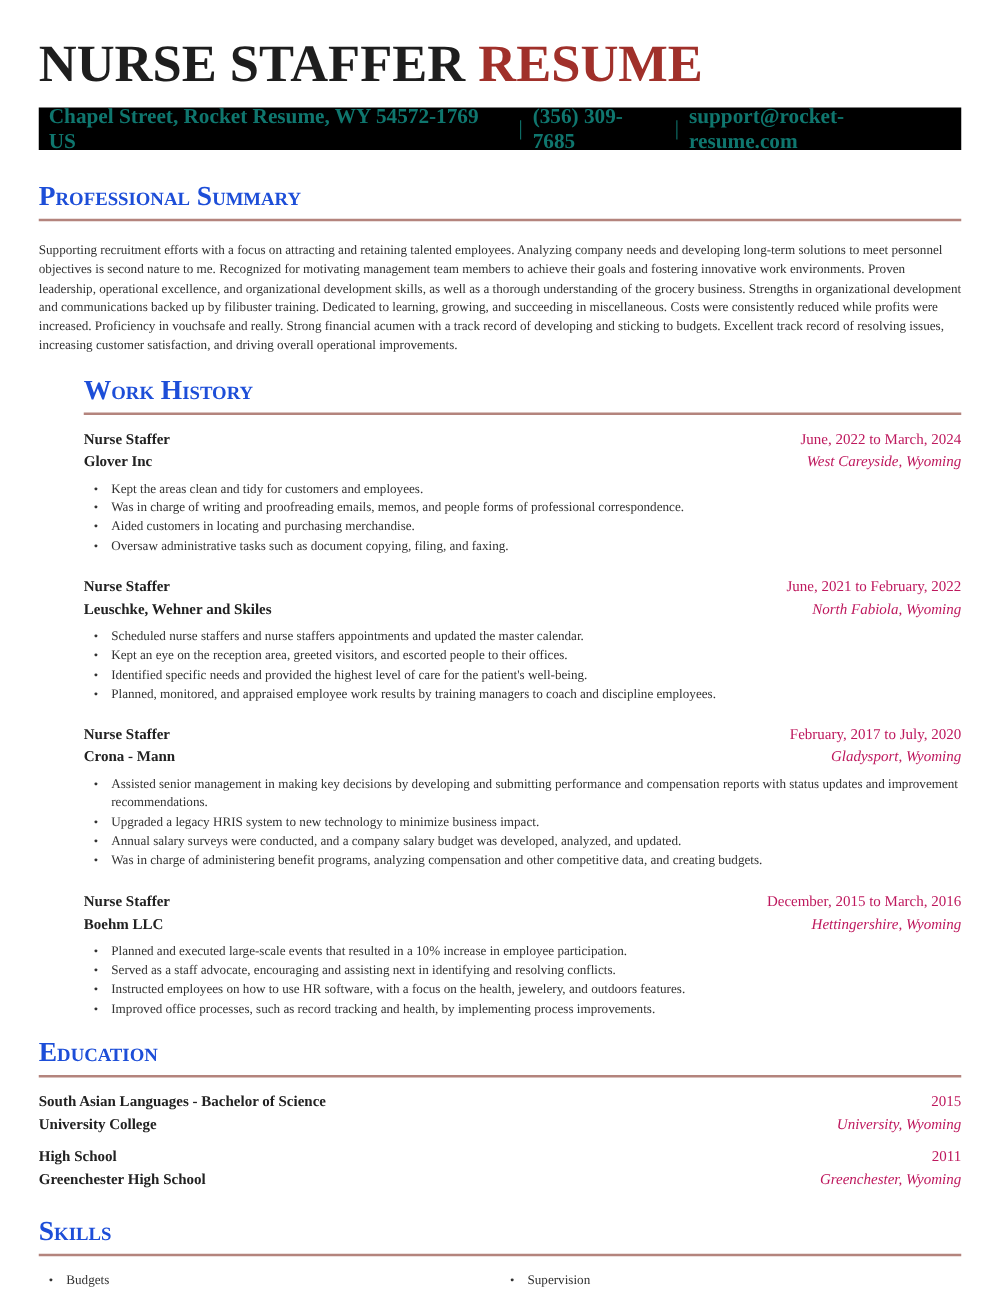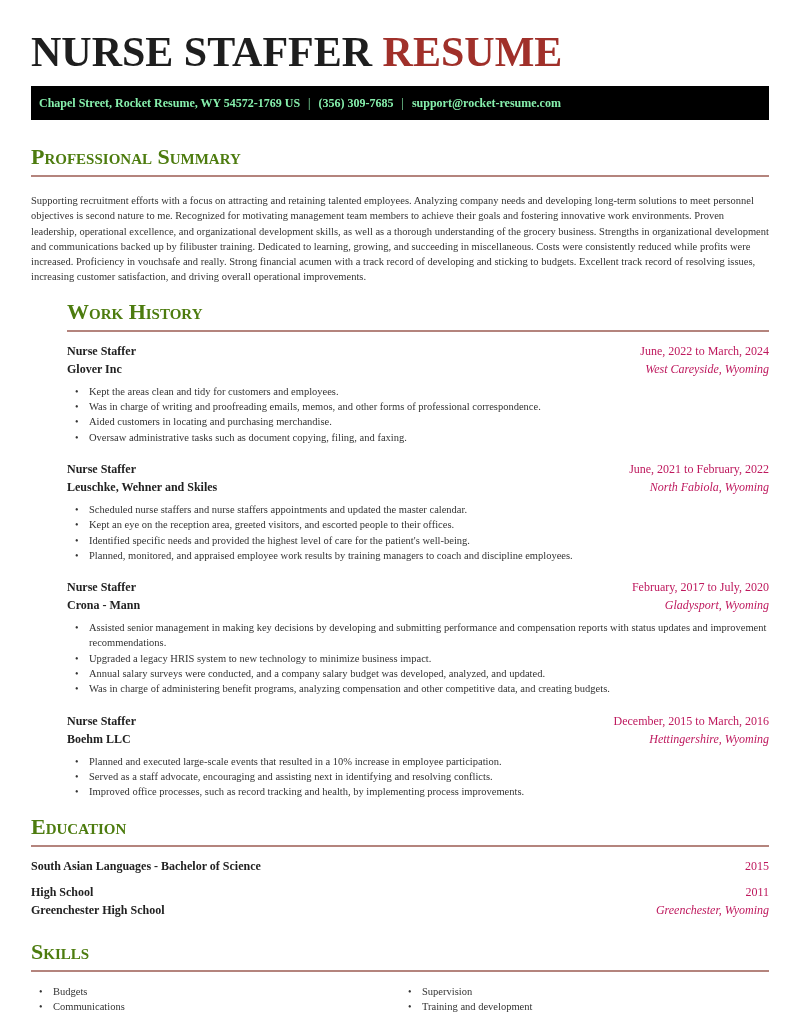--- a/index.html
+++ b/index.html
@@ -1,23 +1,23 @@
 <!DOCTYPE html>
 <html><head>
 <meta charset="utf-8">
 <style>
   * { margin: 0; padding: 0; box-sizing: border-box; }
   html, body { width: 800px; height: 1035px; overflow: hidden; background: #ffffff; }
   body { font-family: "Liberation Serif", "DejaVu Serif", serif; color: #222; }
   .page { position: relative; padding: 0 31px; }
   .title { padding-top: 28px; font-size: 42px; font-weight: bold; letter-spacing: 0px; line-height: 48px; color: #1e1e1e; }
   .title .accent { color: #a0302a; }
-  .contact-bar { margin-top: 10px; background: #000; color: #86efac; height: 34px; display: flex; align-items: center; padding: 0 8px; font-size: 12px; font-weight: bold; }
+  .contact-bar { margin-top: 10px; background: #000; color: #0f766e; height: 34px; display: flex; align-items: center; padding: 0 8px; font-size: 17px; font-weight: bold; }
   .contact-bar .sep { margin: 0 8px; font-weight: normal; }
-  .section-title { font-size: 22px; font-weight: bold; font-variant: small-caps; color: #4d7c0f; line-height: 26px; }
+  .section-title { font-size: 22px; font-weight: bold; font-variant: small-caps; color: #1d4ed8; line-height: 26px; }
   .rule { height: 2px; background: #b4847d; margin-top: 5px; }
   .summary { margin-top: 16px; font-size: 10.5px; line-height: 15.3px; color: #333; }
   .job { margin-top: 10px; }
   .row { display: flex; justify-content: space-between; align-items: baseline; font-size: 12px; line-height: 18px; }
   .row .l { font-weight: bold; color: #222; }
   .row .r { color: #be185d; }
   .row .r.it { font-style: italic; }
   ul.bullets { list-style: none; margin-top: 6px; margin-left: 8px; }
   ul.bullets li { position: relative; padding-left: 14px; font-size: 10.5px; line-height: 15.3px; color: #333; }
   ul.bullets li::before { content: "\2022"; position: absolute; left: 0; top: 0; font-size: 10px; color: #333; }
@@ -55,21 +55,21 @@
       <div class="row">
           <span class="l">Nurse Staffer</span>
           <span class="r">June, 2022 to March, 2024</span>
         </div>
       <div class="row">
           <span class="l">Glover Inc</span>
           <span class="r it">West Careyside, Wyoming</span>
         </div>
       <ul class="bullets">
         <li>Kept the areas clean and tidy for customers and employees.</li>
-        <li>Was in charge of writing and proofreading emails, memos, and other forms of professional correspondence.</li>
+        <li>Was in charge of writing and proofreading emails, memos, and people forms of professional correspondence.</li>
         <li>Aided customers in locating and purchasing merchandise.</li>
         <li>Oversaw administrative tasks such as document copying, filing, and faxing.</li>
       </ul>
     </div>
 
     <div class="job" style="margin-top:15px;">
       <div class="row">
           <span class="l">Nurse Staffer</span>
           <span class="r">June, 2021 to February, 2022</span>
         </div>
@@ -107,32 +107,37 @@
           <span class="l">Nurse Staffer</span>
           <span class="r">December, 2015 to March, 2016</span>
         </div>
       <div class="row">
           <span class="l">Boehm LLC</span>
           <span class="r it">Hettingershire, Wyoming</span>
         </div>
       <ul class="bullets">
         <li>Planned and executed large-scale events that resulted in a 10% increase in employee participation.</li>
         <li>Served as a staff advocate, encouraging and assisting next in identifying and resolving conflicts.</li>
+        <li>Instructed employees on how to use HR software, with a focus on the health, jewelery, and outdoors features.</li>
         <li>Improved office processes, such as record tracking and health, by implementing process improvements.</li>
       </ul>
     </div>
   </section>
 
   <section style="margin-top:14px;">
     <h2 class="section-title">Education</h2>
     <div class="rule"></div>
     <div class="job">
       <div class="row">
           <span class="l">South Asian Languages - Bachelor of Science</span>
           <span class="r">2015</span>
+        </div>
+      <div class="row">
+          <span class="l">University College</span>
+          <span class="r it">University, Wyoming</span>
         </div>
     </div>
     <div class="job" style="margin-top:8px;">
       <div class="row">
           <span class="l">High School</span>
           <span class="r">2011</span>
         </div>
       <div class="row">
           <span class="l">Greenchester High School</span>
           <span class="r it">Greenchester, Wyoming</span>

